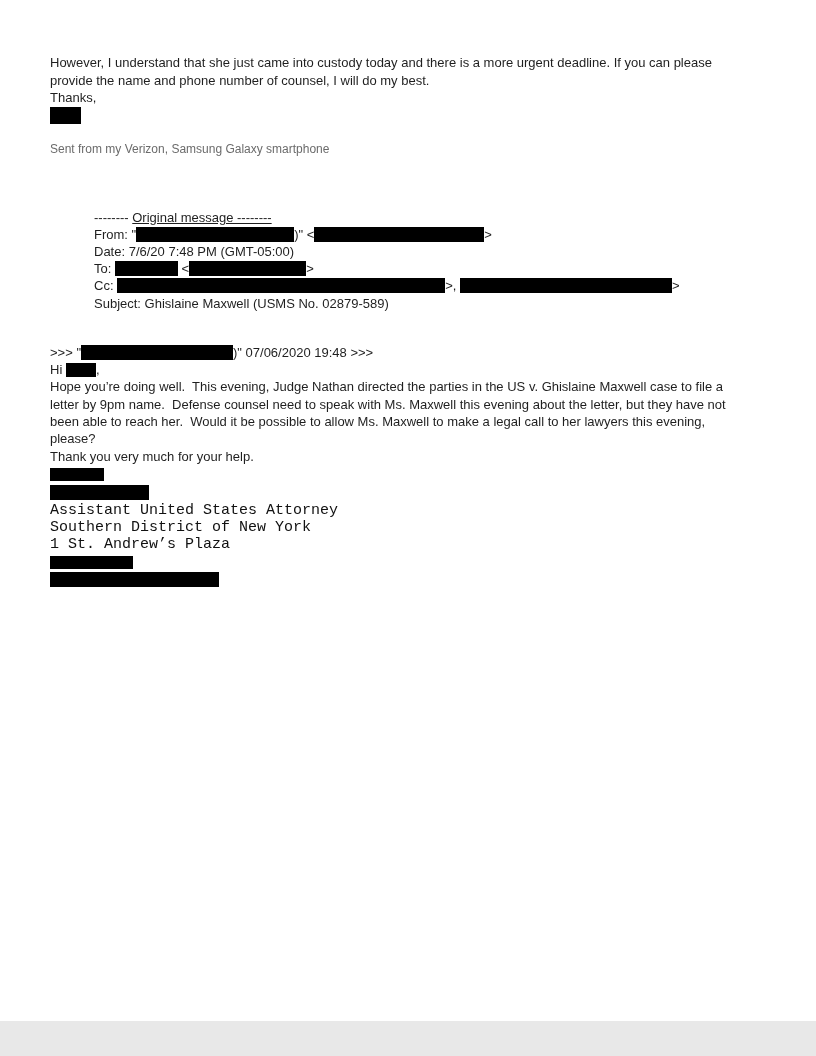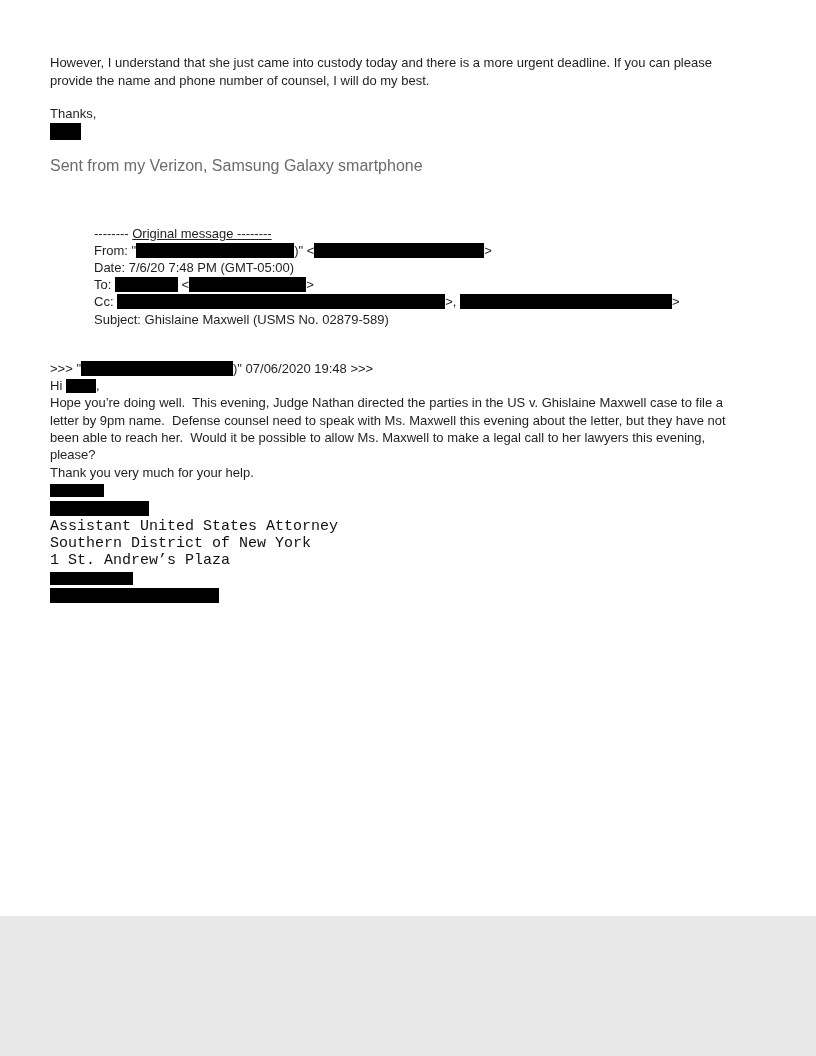--- a/index.html
+++ b/index.html
@@ -1,19 +1,19 @@
 <!DOCTYPE html>
 <html><head>
 <meta charset="utf-8">
 <style>
   html, body { margin: 0; padding: 0; background: #e8e8e8; }
   .page {
     position: relative;
     width: 816px;
-    height: 916px;
+    height: 1021px;
     margin: 0 auto;
     background: #ffffff;
     overflow: hidden;
     box-sizing: border-box;
     padding: 54px 40px 0 50px;
     font-family: "Liberation Sans", sans-serif;
     font-size: 13px;
     line-height: 17.5px;
     color: #1f1f1f;
   }
@@ -23,25 +23,25 @@
   .quoted-block .line { line-height: 17.3px; }
   .redact {
     display: inline-block;
     height: 15px;
     background: #000;
     vertical-align: -3px;
   }
   .redact-block {
     background: #000;
   }
-  .closing { margin-top: 16px; }
+  .closing { }
   .thanks-redaction { width: 31px; height: 17px; }
   .mobile-sig {
     margin-top: 18px;
-    font-size: 16px;
+    font-size: 12px;
     line-height: 15px;
     color: #6b6b6b;
   }
   .header-block { margin-top: 52px; margin-left: 44px; }
   .divider-underlined { text-decoration: underline; }
   .quoted-block { margin-top: 32px; }
   .sig-serif {
     margin-top: 2px;
     font-family: Liberation Mono, monospace;
     font-size: 15px;

